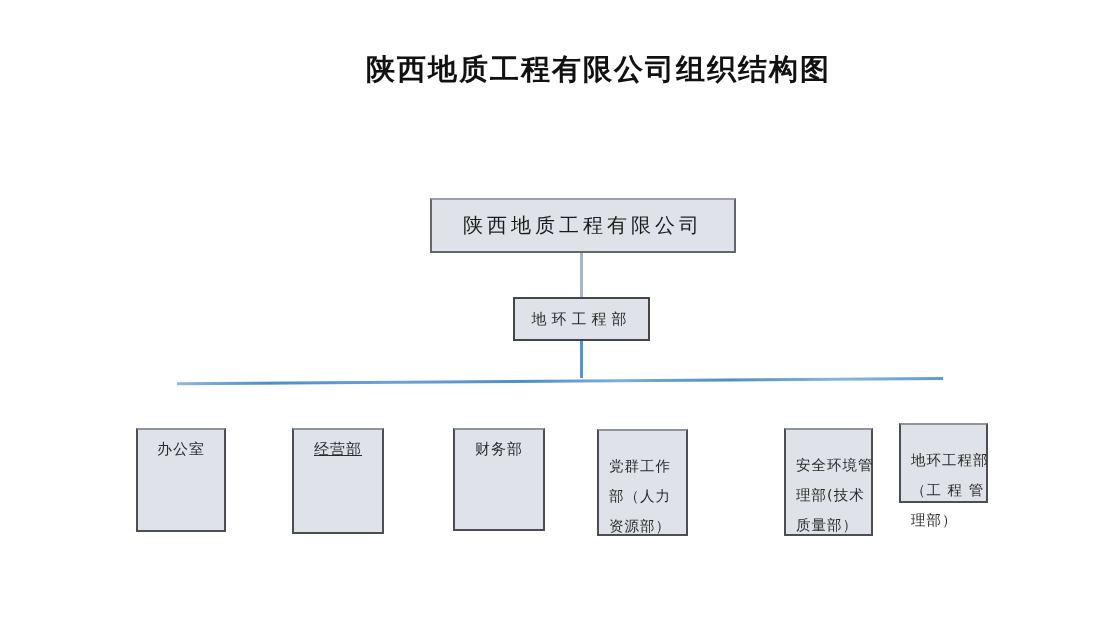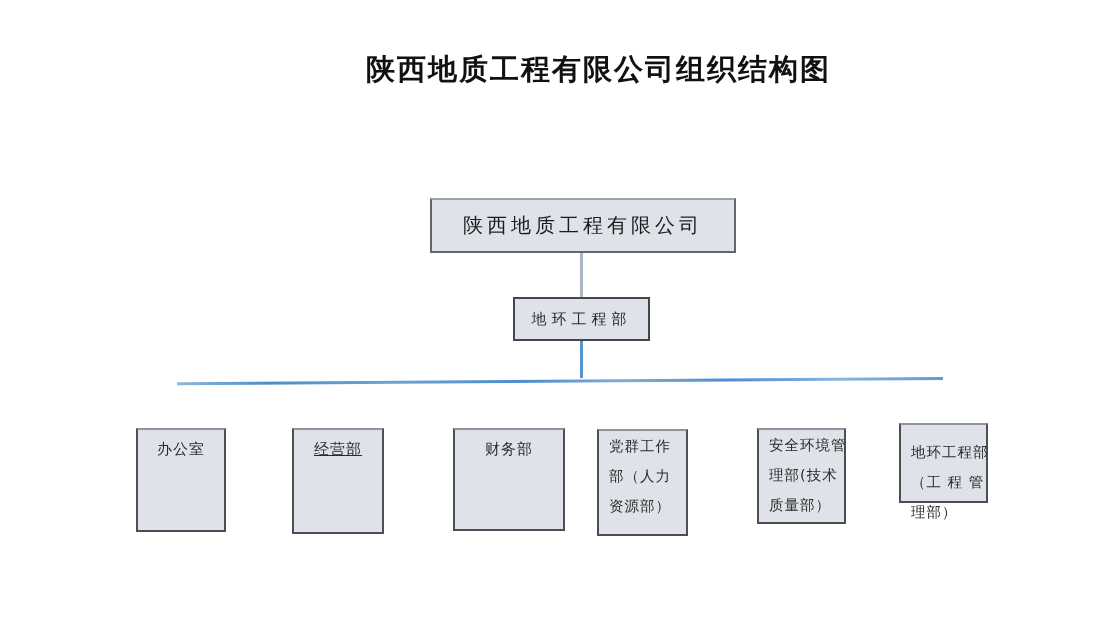--- a/index.html
+++ b/index.html
@@ -69,26 +69,26 @@
   .dept {
     border: 2px solid #4b4f55;
     border-top-color: #8d949c;
     font-size: 14.5px;
     line-height: 30px;
     color: #2a2a2a;
   }
   .dept .ln { padding: 0 6px 0 10px; white-space: nowrap; letter-spacing: 1px; }
   .dept.single { text-align: center; font-size: 15px; letter-spacing: 5px; padding-top: 4px; }
   .dept.single .ln { padding: 0; }
-  .dept.multi { }
+  .dept.multi { padding-top: 20px; }
   .dept1 { left: 96px;  top: 428px; width: 90px; height: 104px; }
   .dept2 { left: 252px; top: 428px; width: 92px; height: 106px; text-decoration: underline; }
-  .dept3 { left: 413px; top: 428px; width: 112px; height: 103px; }
+  .dept3 { left: 413px; top: 428px; width: 92px; height: 103px; }
   .dept4 { left: 557px; top: 429px; width: 91px; height: 107px; }
-  .dept5 { left: 717px; top: 428px; width: 89px; height: 96px; }
+  .dept5 { left: 744px; top: 428px; width: 89px; height: 108px; }
   .dept6 { left: 859px; top: 423px; width: 89px; height: 80px; padding-top: 12px; }
 </style>
 </head>
 <body>
 
 <div class="canvas">
 
   <h1 class="title">陕西地质工程有限公司组织结构图</h1>
 
   <div class="box main-box">

